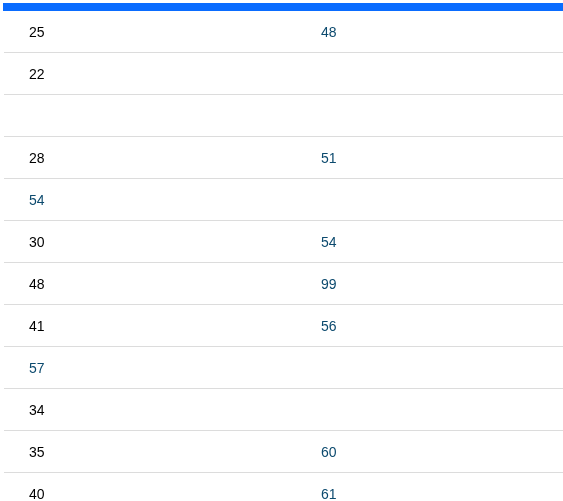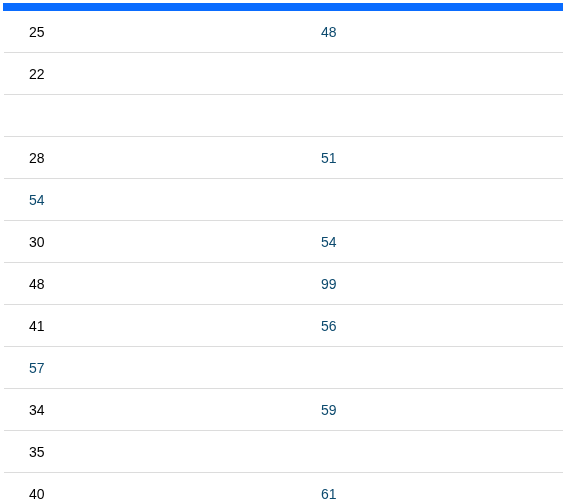--- a/index.html
+++ b/index.html
@@ -74,22 +74,22 @@
   </div>
   <div class="row">
     <div class="cell-left">41</div>
     <div class="cell-right">56</div>
   </div>
   <div class="row">
     <div class="cell-right">57</div>
   </div>
   <div class="row">
     <div class="cell-left">34</div>
-    <div class="cell-right">59</div>
   </div>
   <div class="row">
     <div class="cell-left">35</div>
+    <div class="cell-right">60</div>
   </div>
   <div class="row">
     <div class="cell-left">40</div>
     <div class="cell-right">61</div>
   </div>
 </div>
 
 </body></html>

